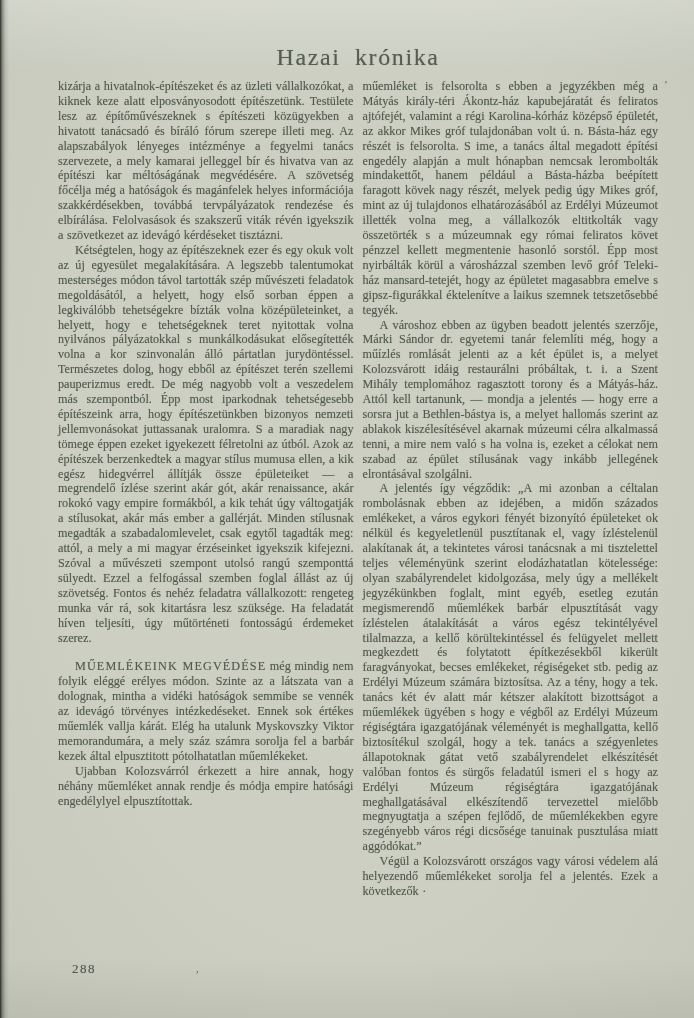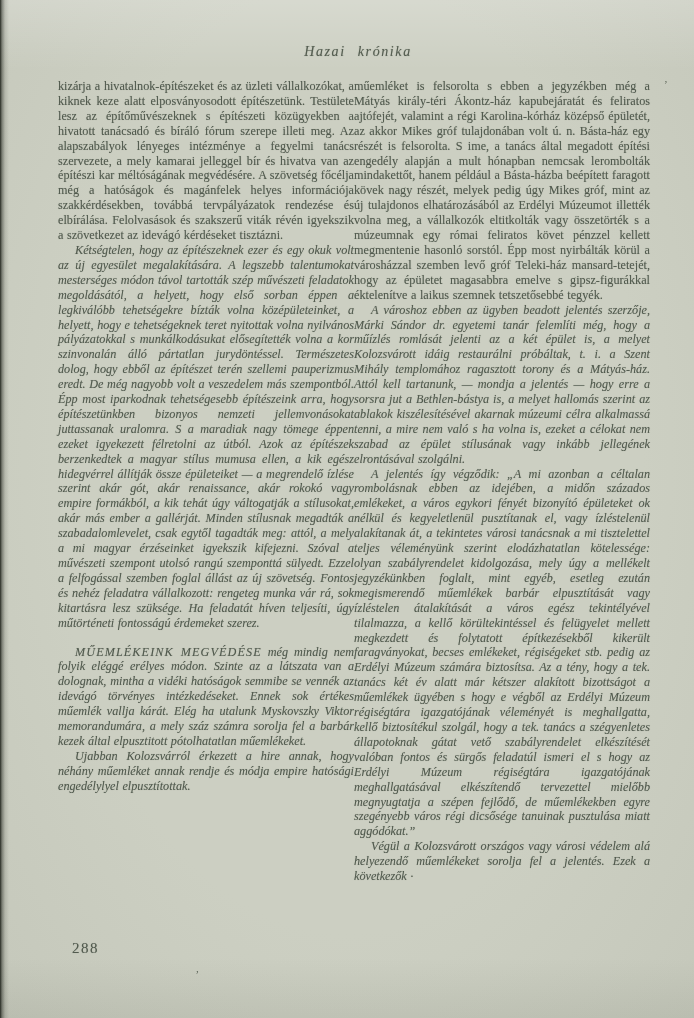--- a/index.html
+++ b/index.html
@@ -16,50 +16,50 @@
       linear-gradient(90deg, rgba(30,34,26,0.95) 0px, rgba(30,34,26,0.45) 2px, rgba(30,34,26,0.12) 5px, rgba(30,34,26,0) 9px),
       linear-gradient(180deg, rgba(255,255,255,0.22) 0px, rgba(255,255,255,0) 70px),
       linear-gradient(0deg, rgba(88,94,78,0.10) 0px, rgba(88,94,78,0) 60px),
       radial-gradient(ellipse at 50% 45%, #cccfc2 60%, #c5c8bb 100%);
     color: #4f584c;
   }
   .header {
     position: absolute;
     top: 44px; left: 58px; width: 600px;
     text-align: center;
-    font-style: italic;
-    font-size: 14px;
+    font-size: 24px;
     letter-spacing: 1.6px;
     word-spacing: 7px;
     color: #555e51;
     text-shadow: 0 0 1px rgba(85,94,81,0.45);
   }
   .columns {
     position: absolute;
     top: 79px; left: 58px;
     width: 600px;
     display: flex;
+    gap: 9px;
   }
   .col {
     width: 296px;
     text-align: justify;
     font-size: 12.2px;
     line-height: 14.9px;
     color: #515a4e;
     text-shadow: 0 0 0.8px rgba(81,90,78,0.40);
     word-spacing: 0.5px;
   }
   .para { margin: 0; }
-  .para.indent { text-indent: 17px; font-style: italic; }
+  .para.indent { text-indent: 17px; }
   .para.section { margin-top: 14px; }
   .lead { letter-spacing: 1.1px; }
   .pagenum {
     position: absolute;
-    left: 72px; top: 940px;
-    font-size: 15px;
+    left: 72px; top: 961px;
+    font-size: 13px;
     letter-spacing: 1.5px;
     color: #525b4f;
     text-shadow: 0 0 0.8px rgba(82,91,79,0.4);
   }
   .artifact {
     position: absolute;
     font-size: 11px;
     color: #5a6356;
   }
 </style>

